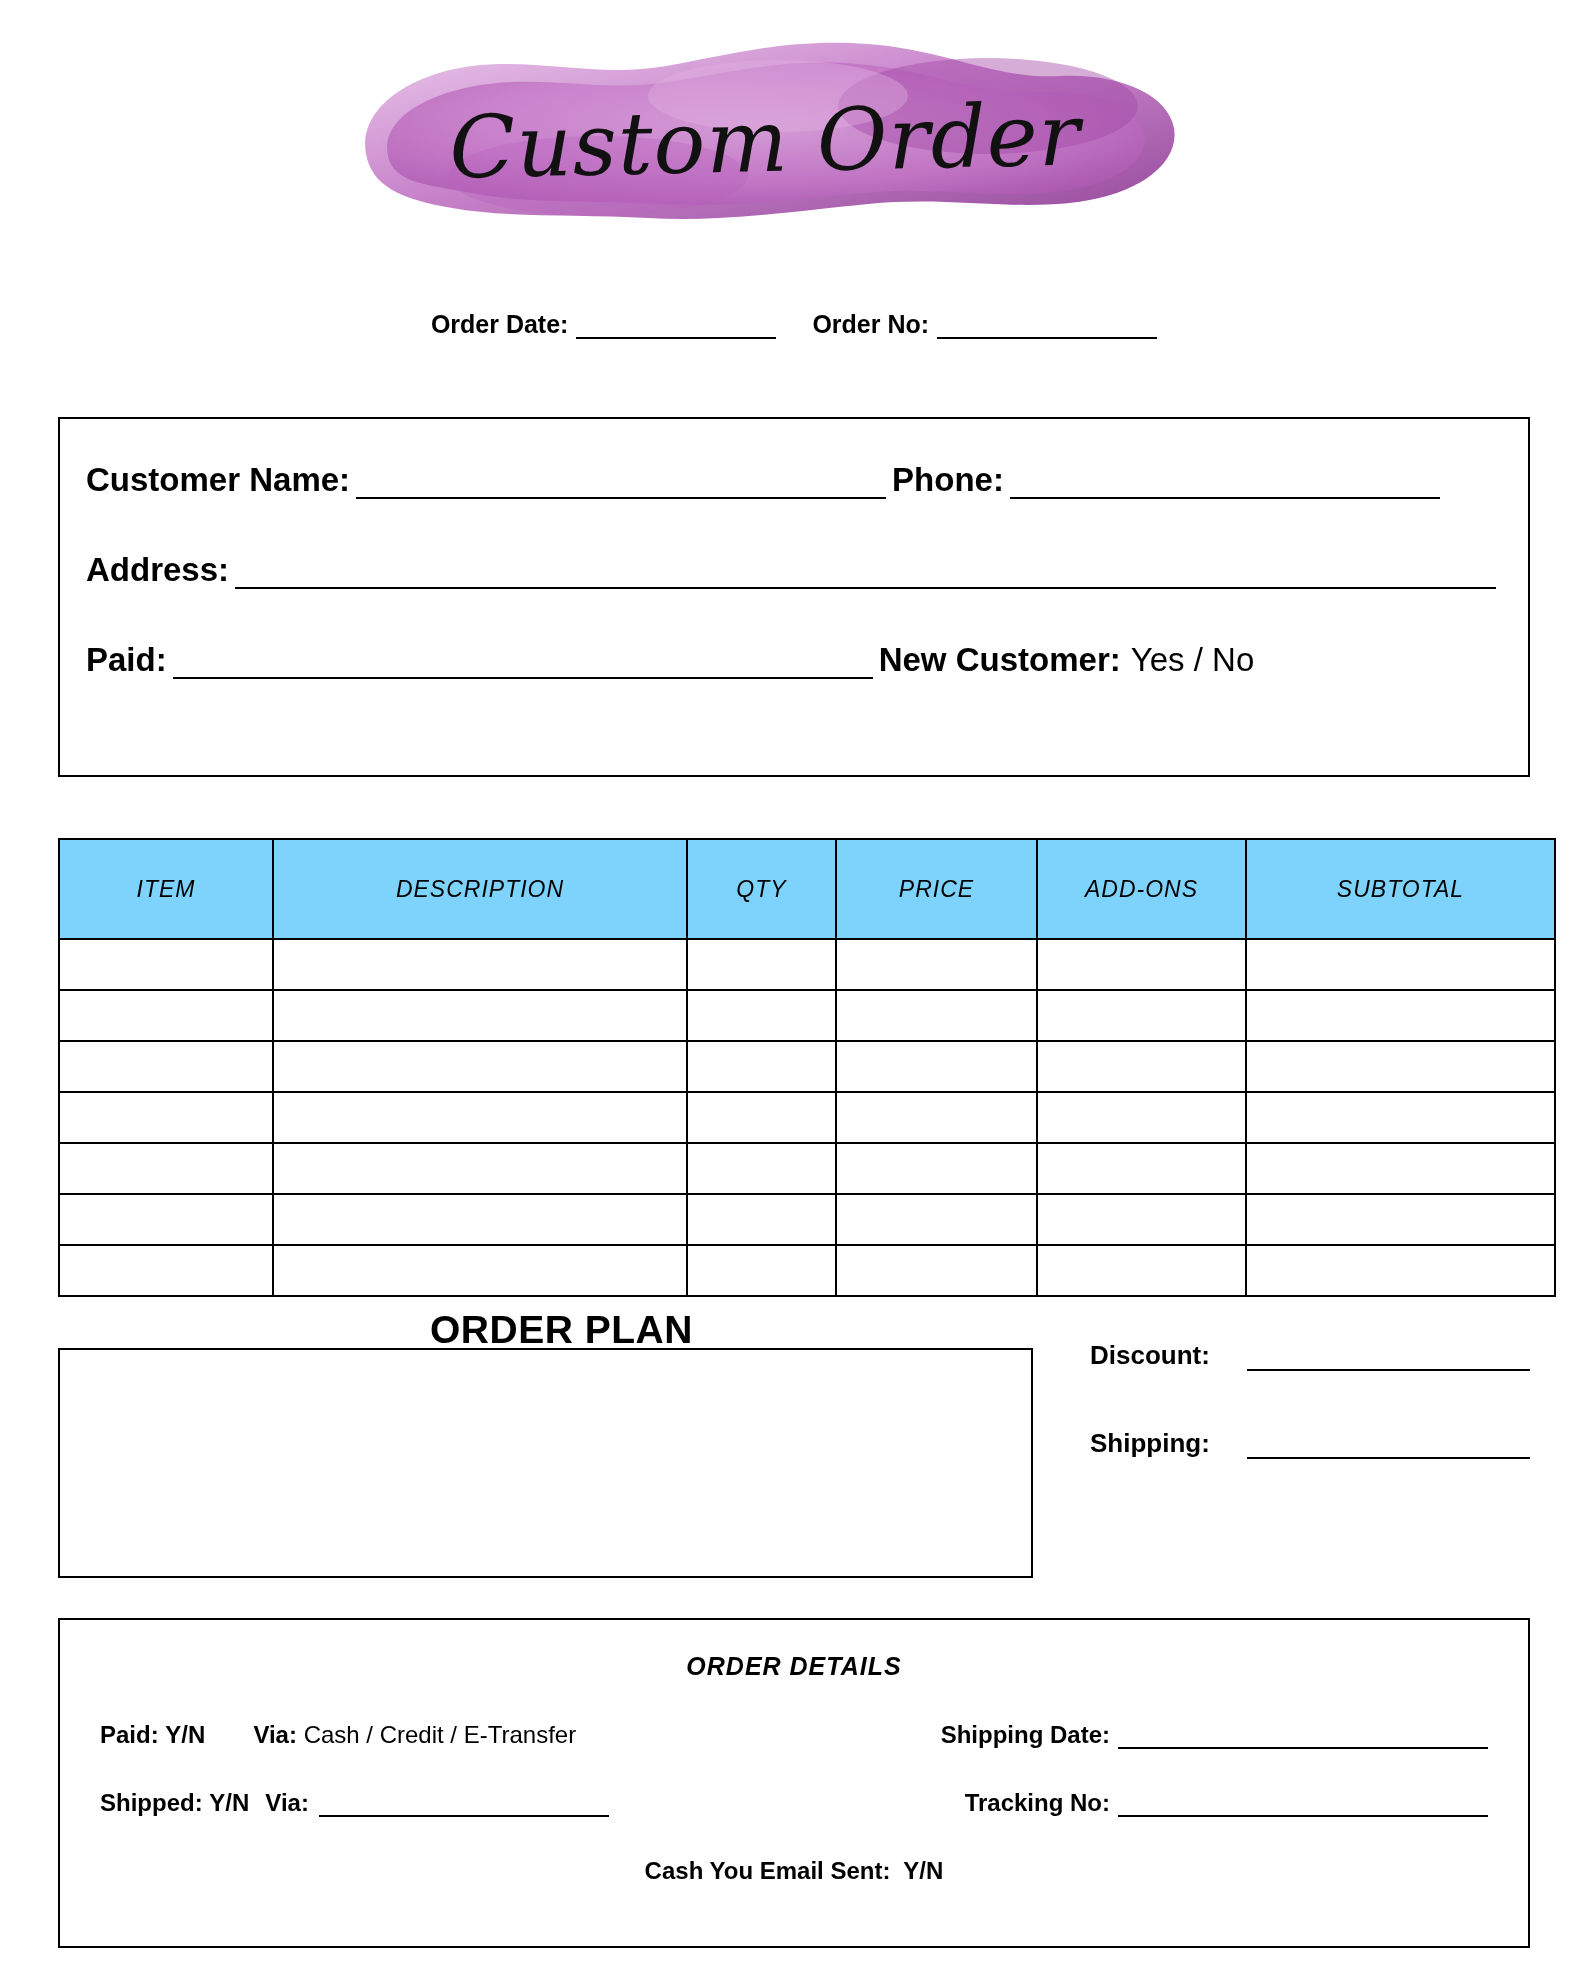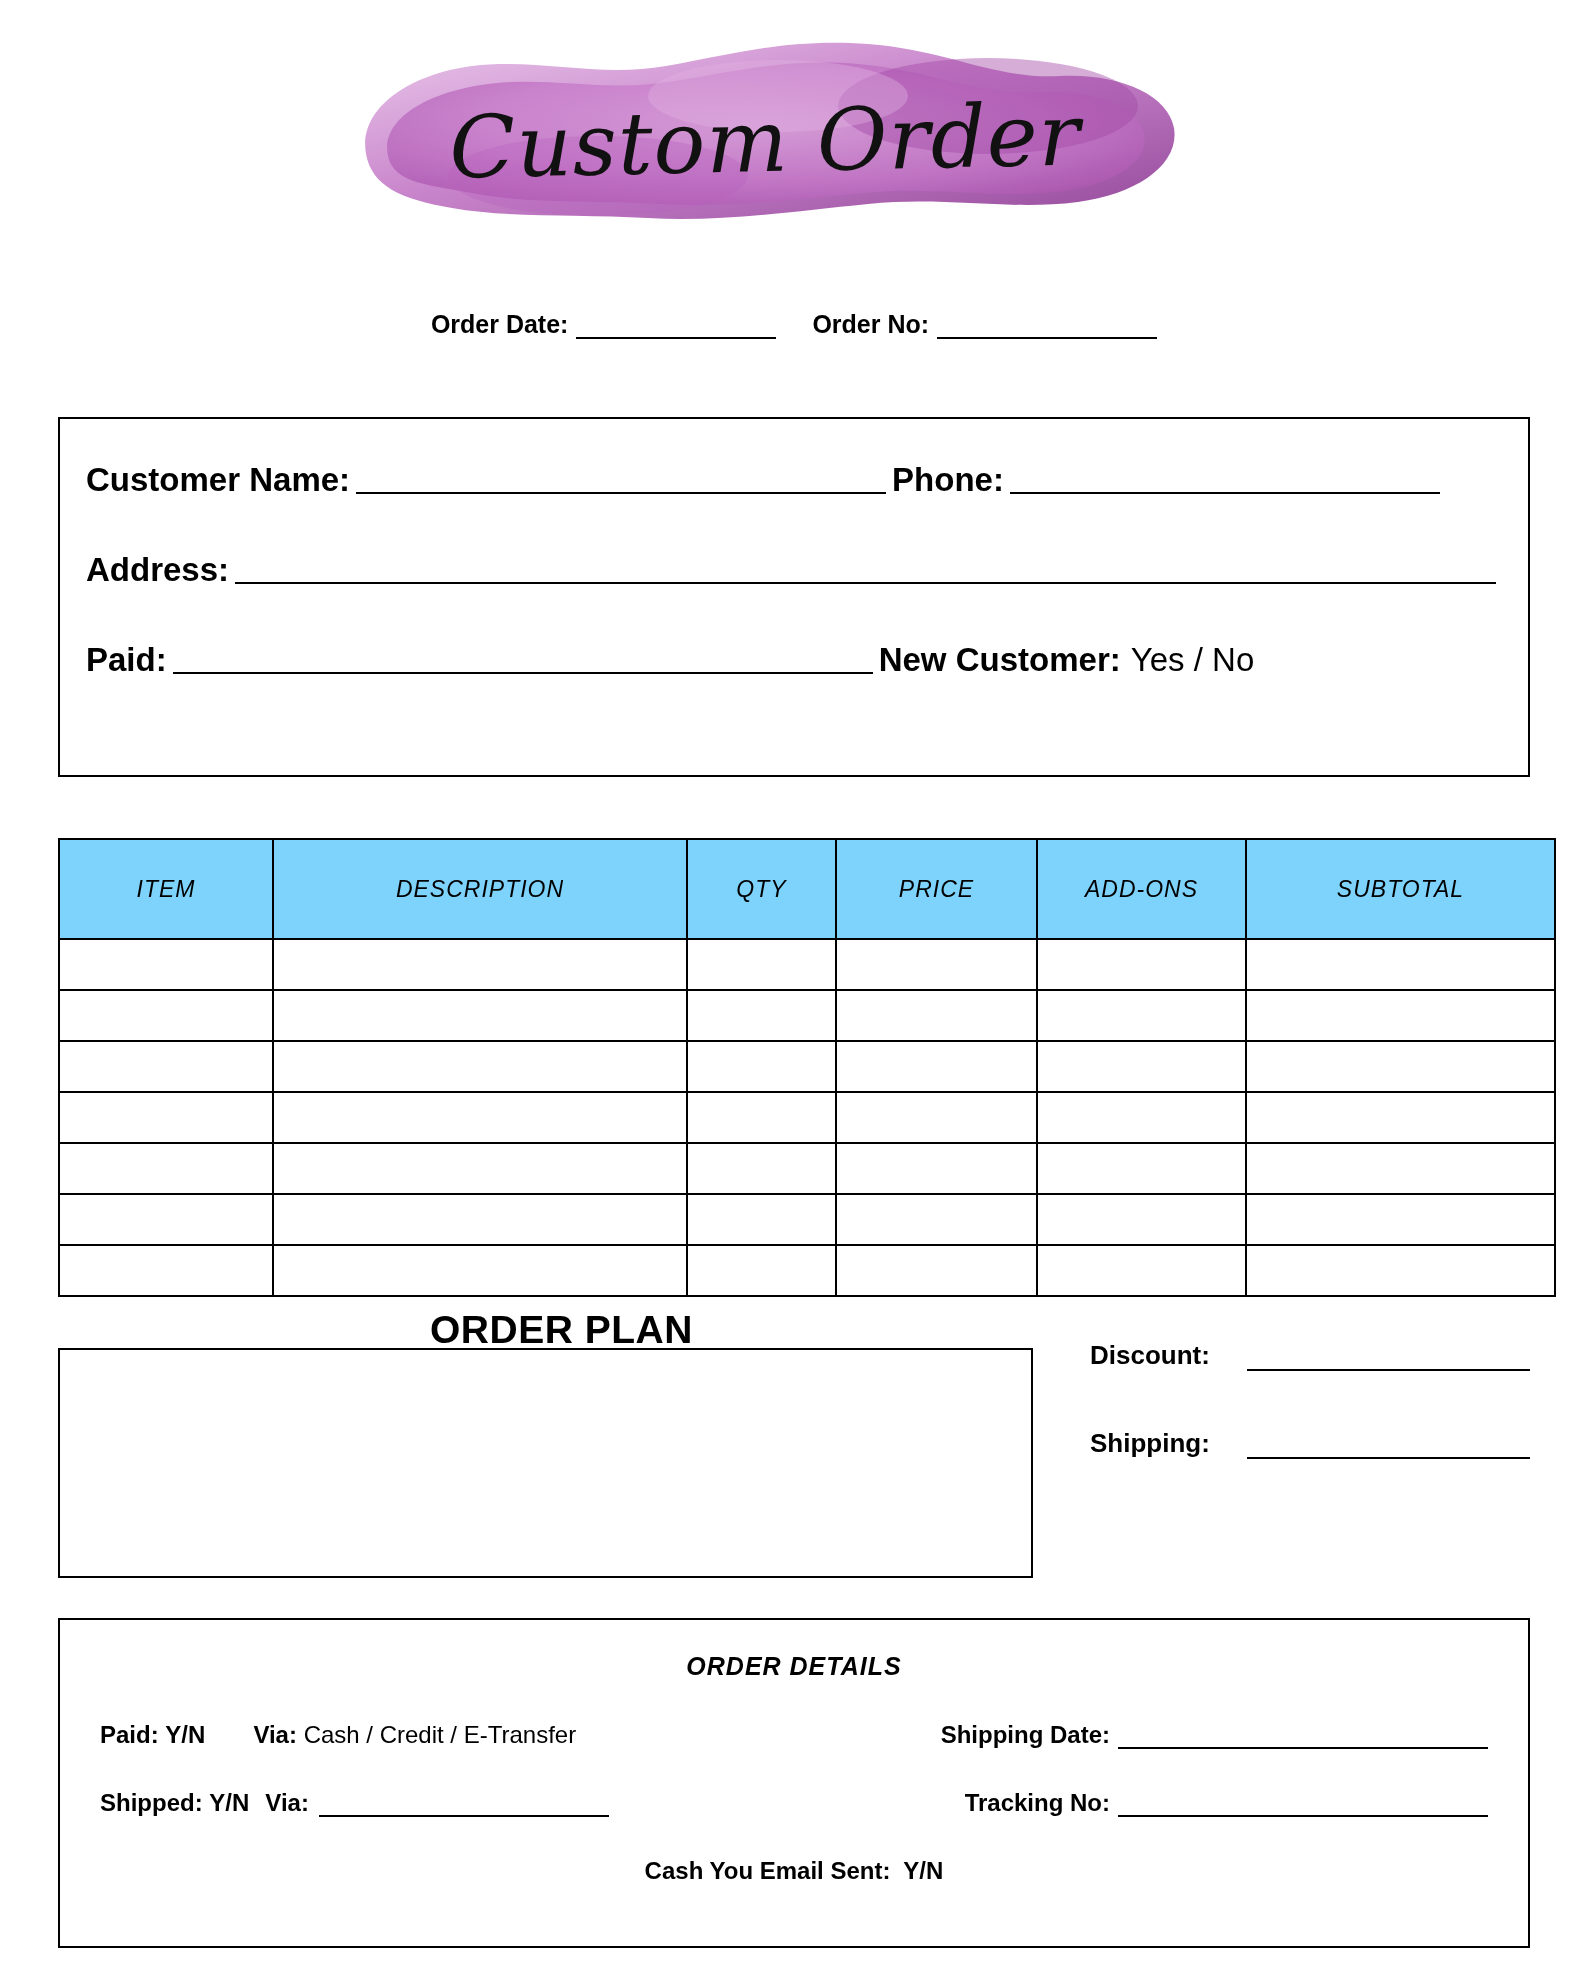--- a/index.html
+++ b/index.html
@@ -88,21 +88,21 @@
     left: 58px;
     top: 417px;
     width: 1472px;
     height: 360px;
     border: 2px solid #000;
     box-sizing: border-box;
     padding: 42px 26px 0 26px;
   }
   .cust-line {
     display: flex;
-    align-items: center;
+    align-items: flex-end;
     margin-bottom: 52px;
     font-size: 33px;
     font-weight: bold;
   }
   .cust-line .lbl { white-space: nowrap; }
   .cust-line .rule {
     border-bottom: 2px solid #000;
     height: 26px;
     margin: 0 6px;
   }

